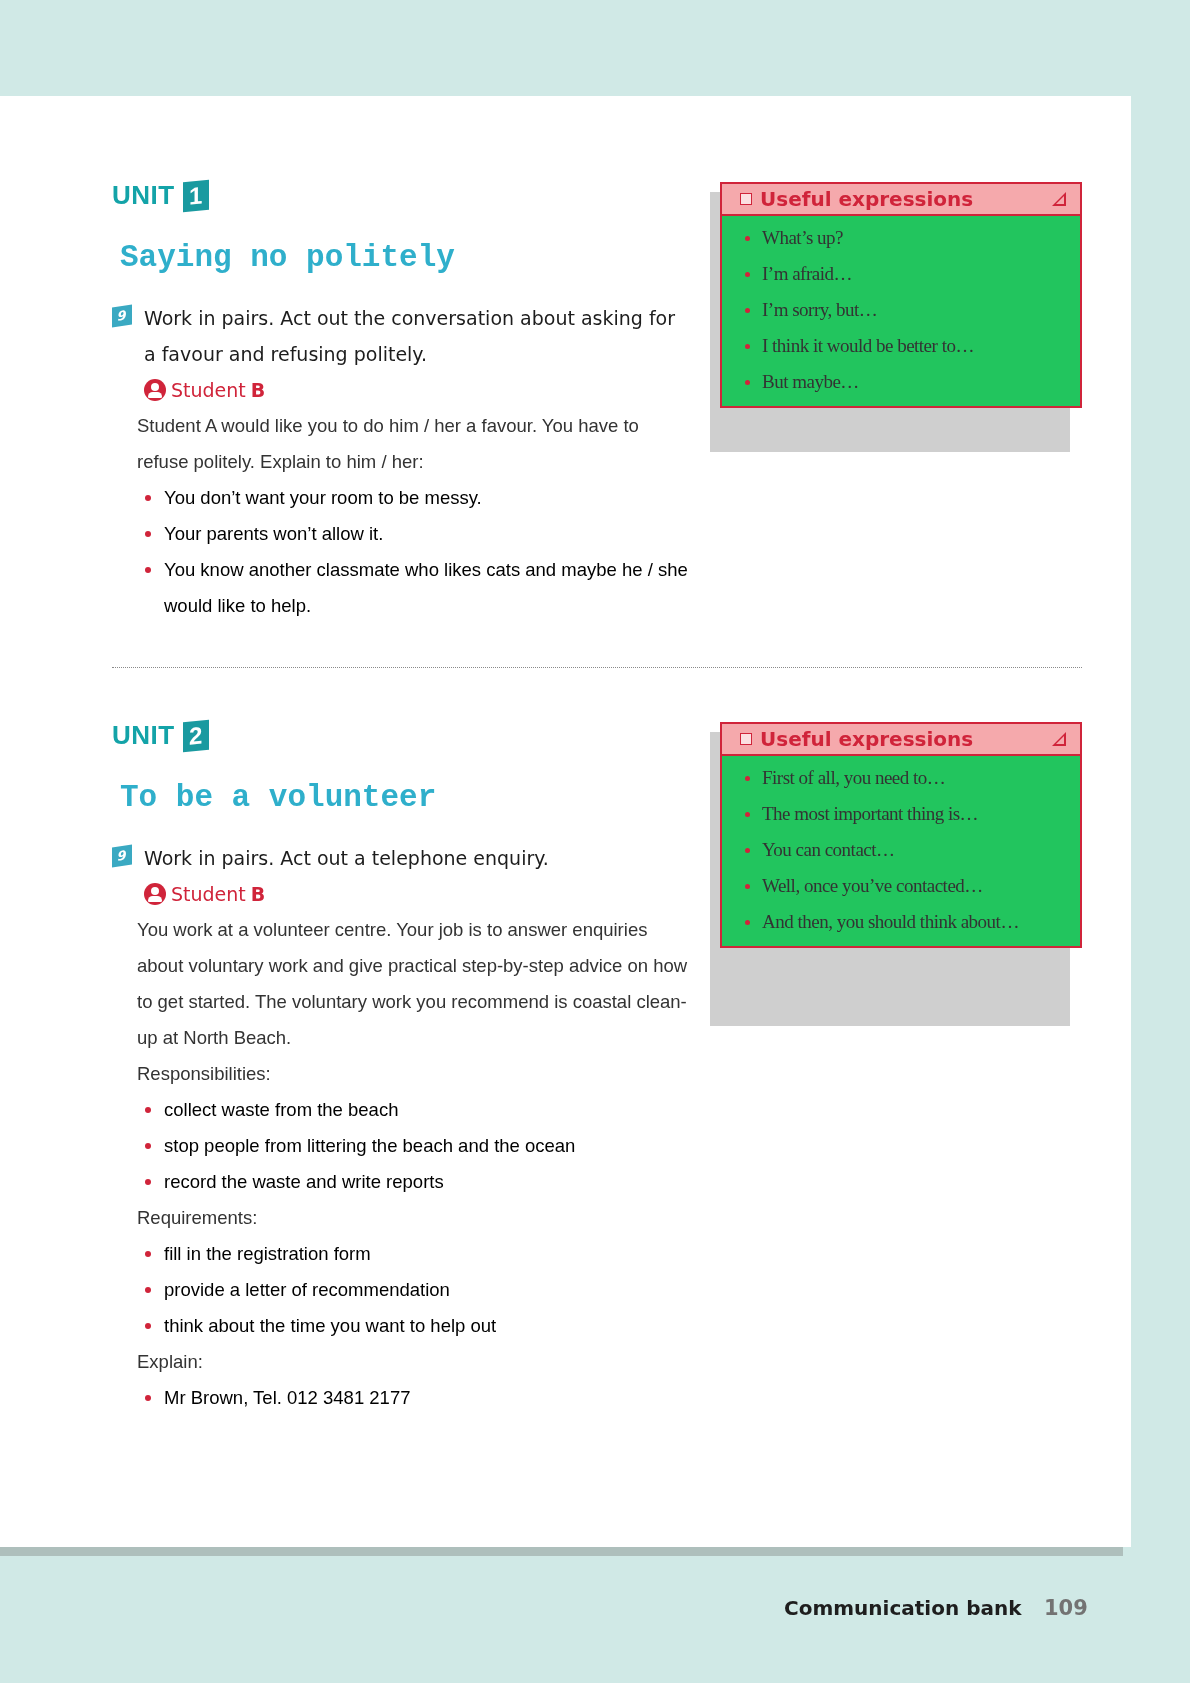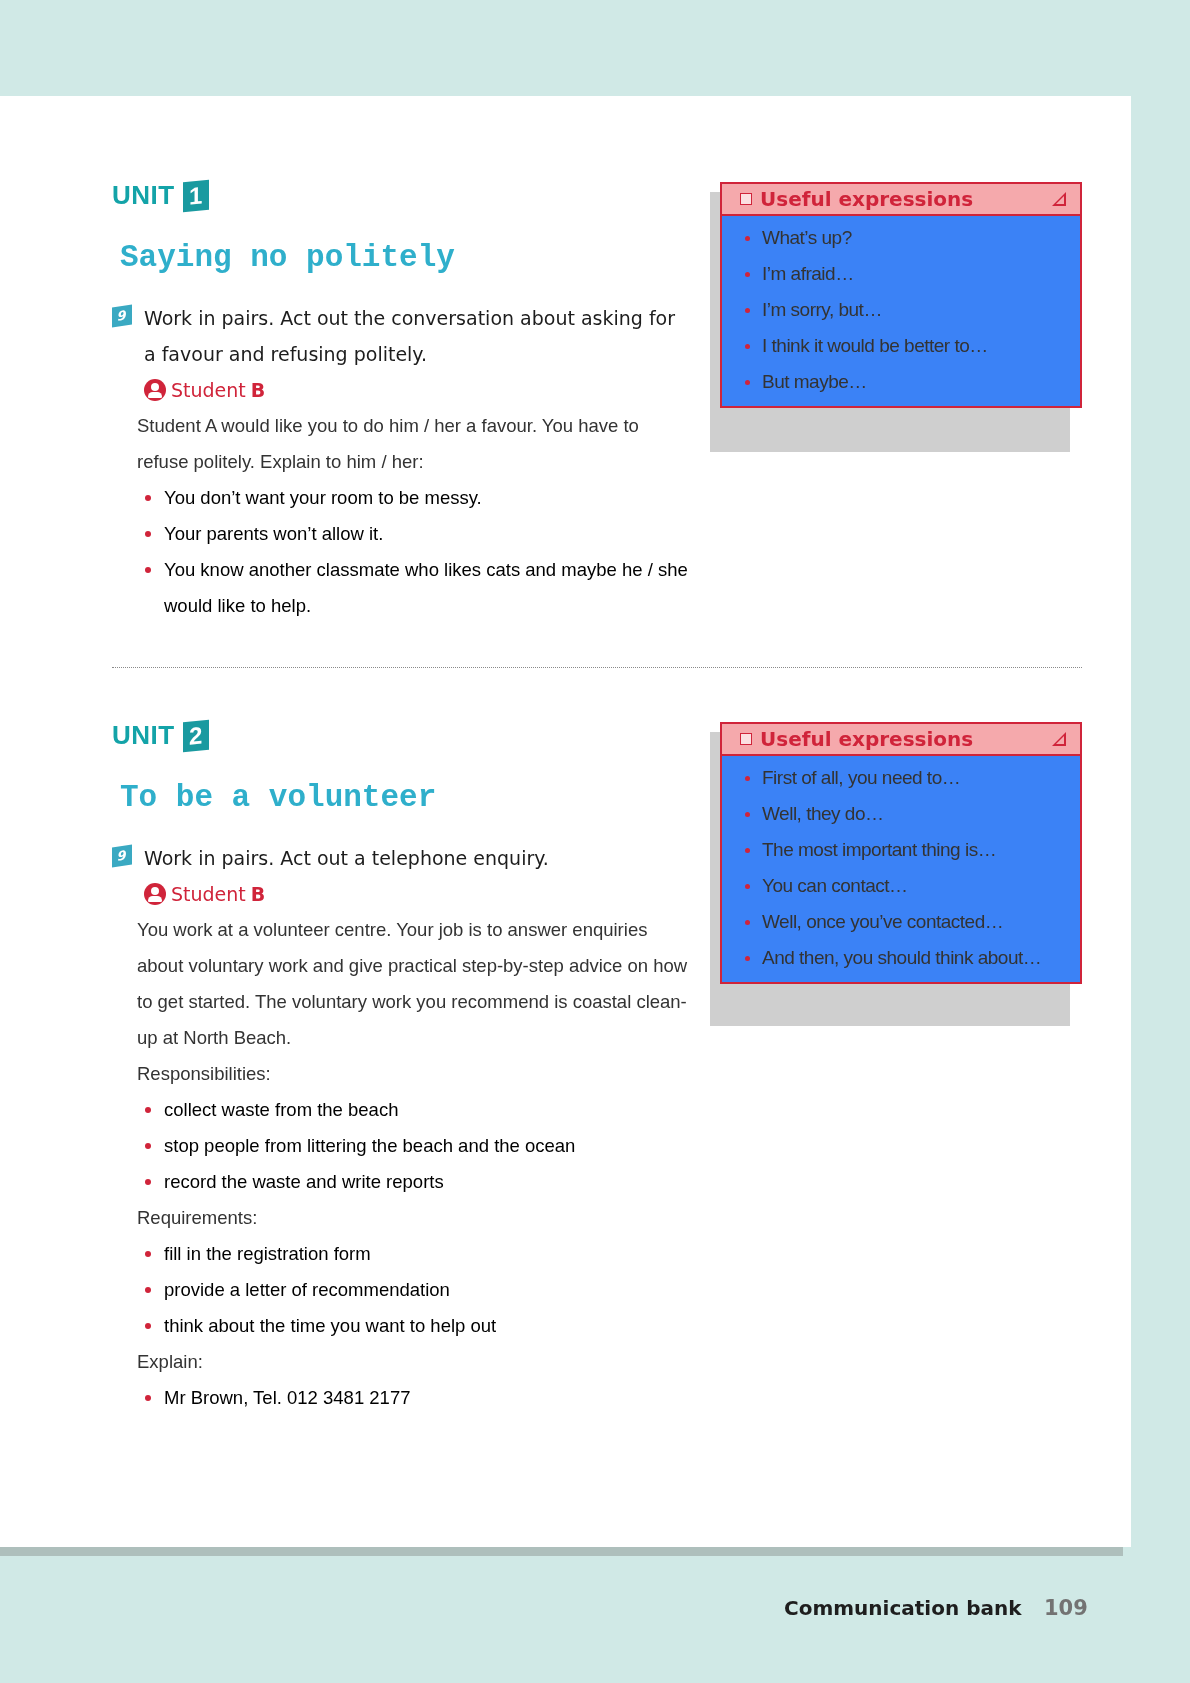--- a/index.html
+++ b/index.html
@@ -77,21 +77,21 @@
   }
   .divider {
     position: absolute; left: 112px; top: 667px; width: 970px; height: 0;
     border-top: 1px dotted #8a8a8a;
   }
   .expr-shadow {
     position: absolute; background: #cfcfcf;
   }
   .expr-box {
     position: absolute; left: 720px; width: 358px;
-    border: 2px solid #d0243a; background: #3b82f6;
+    border: 2px solid #d0243a; background: #22c55e;
   }
   .expr-head {
     height: 30px; background: #f5a9ac; border-bottom: 2px solid #d0243a;
     display: flex; align-items: center; padding: 0 14px 0 18px;
     color: #d0243a; font-weight: bold; font-size: 20px;
   }
   .expr-head .sq {
     width: 12px; height: 12px; border: 1.5px solid #d0243a; margin-right: 8px;
     box-sizing: border-box; background: #fbe0e1;
   }
@@ -101,21 +101,21 @@
     position: relative;
   }
   .expr-head .tri::after {
     content: ""; position: absolute; left: -10px; top: 4px;
     border-left: 8px solid transparent; border-bottom: 8px solid #f5a9ac;
   }
   .expr-list { list-style: none; margin: 0; padding: 4px 0 6px 0; }
   .expr-list li {
     position: relative; padding-left: 40px; padding-right: 10px;
     font-size: 19px; line-height: 36px; color: #333;
-    font-family: Liberation Sans, sans-serif; font-weight: normal;
+    font-family: Liberation Serif, serif; font-weight: normal;
     letter-spacing: -0.5px;
   }
   .expr-list li::before {
     content: ""; position: absolute; left: 23px; top: 16px; width: 5px; height: 5px;
     border-radius: 50%; background: #d0243a;
   }
   .footer {
     position: absolute; top: 1596px; left: 784px; font-weight: bold;
     font-size: 20px; color: #1e1e1e; font-family: "DejaVu Sans", sans-serif;
   }
@@ -205,21 +205,20 @@
 
 <div class="expr-shadow" style="left:710px; top:732px; width:360px; height:294px;"></div>
 <div class="expr-box" style="top:722px;">
   <div class="expr-head">
     <span class="sq"></span>
     <span>Useful expressions</span>
     <span class="tri"></span>
   </div>
   <ul class="expr-list">
     <li>First of all, you need to…</li>
-    <li>Well, they do…</li>
     <li>The most important thing is…</li>
     <li>You can contact…</li>
     <li>Well, once you’ve contacted…</li>
     <li>And then, you should think about…</li>
   </ul>
 </div>
 
 <div class="footer">Communication bank</div>
 <div class="page-num">109</div>
 

